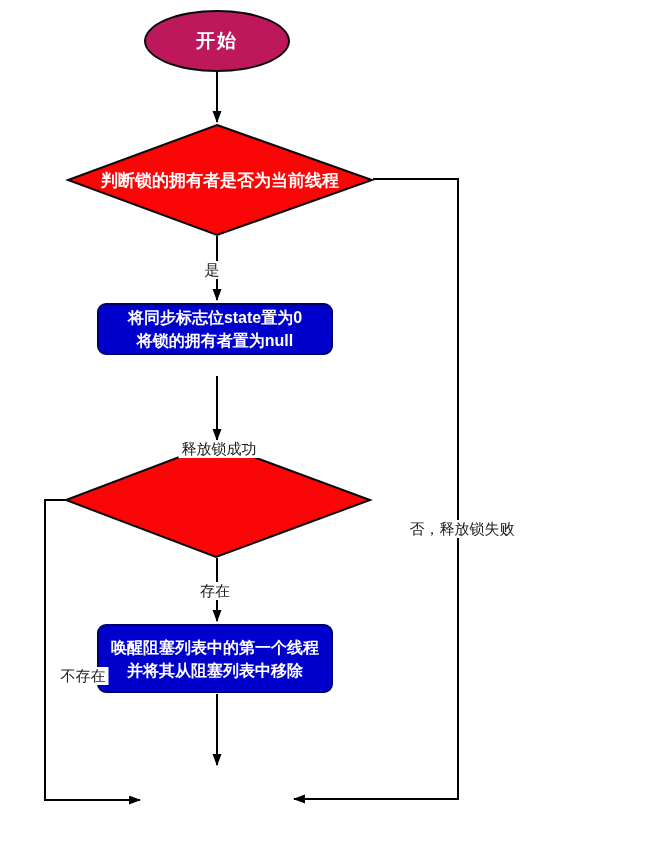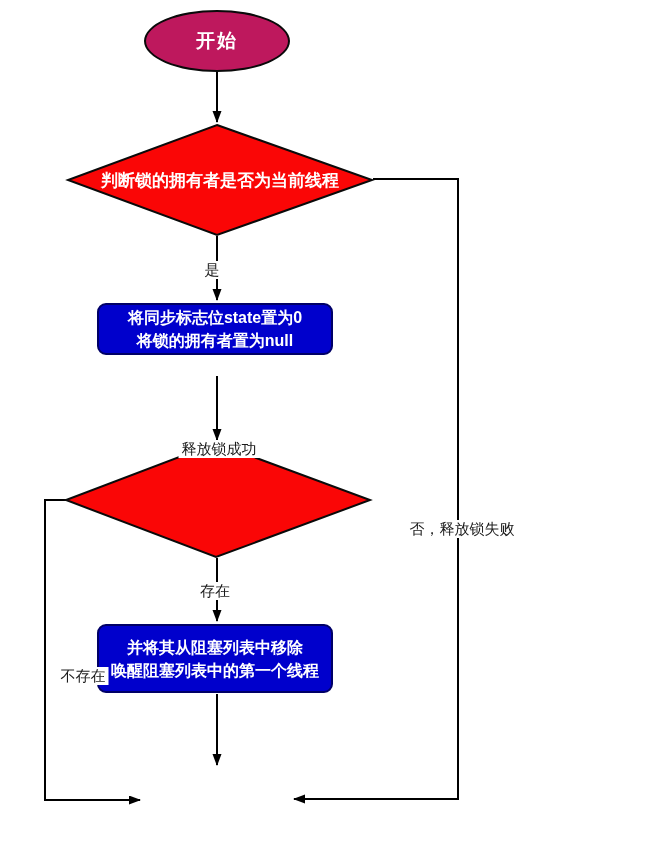--- a/index.html
+++ b/index.html
@@ -100,22 +100,22 @@
 
   <div class="diamond-label" style="left:68px; top:125px; width:304px; height:110px;">判断锁的拥有者是否为当前线程</div>
 
 
   <div class="node process" style="left:97px; top:303px; width:236px; height:52px;">
     <span>将同步标志位state置为0</span>
     <span>将锁的拥有者置为null</span>
   </div>
 
   <div class="node process" style="left:97px; top:624px; width:236px; height:69px;">
+    <span>唤醒阻塞列表中的第一个线程</span>
     <span>并将其从阻塞列表中移除</span>
-    <span>唤醒阻塞列表中的第一个线程</span>
   </div>
 
   <div class="edge-label" style="left:212px; top:270px;">是</div>
 
   <div class="edge-label" style="left:219px; top:409px;margin-top:40px;">释放锁成功</div>
 
   <div class="edge-label" style="left:215px; top:591px;">存在</div>
 
   <div class="edge-label" style="left:47px; top:676px;margin-left:36px;">不存在</div>
 

